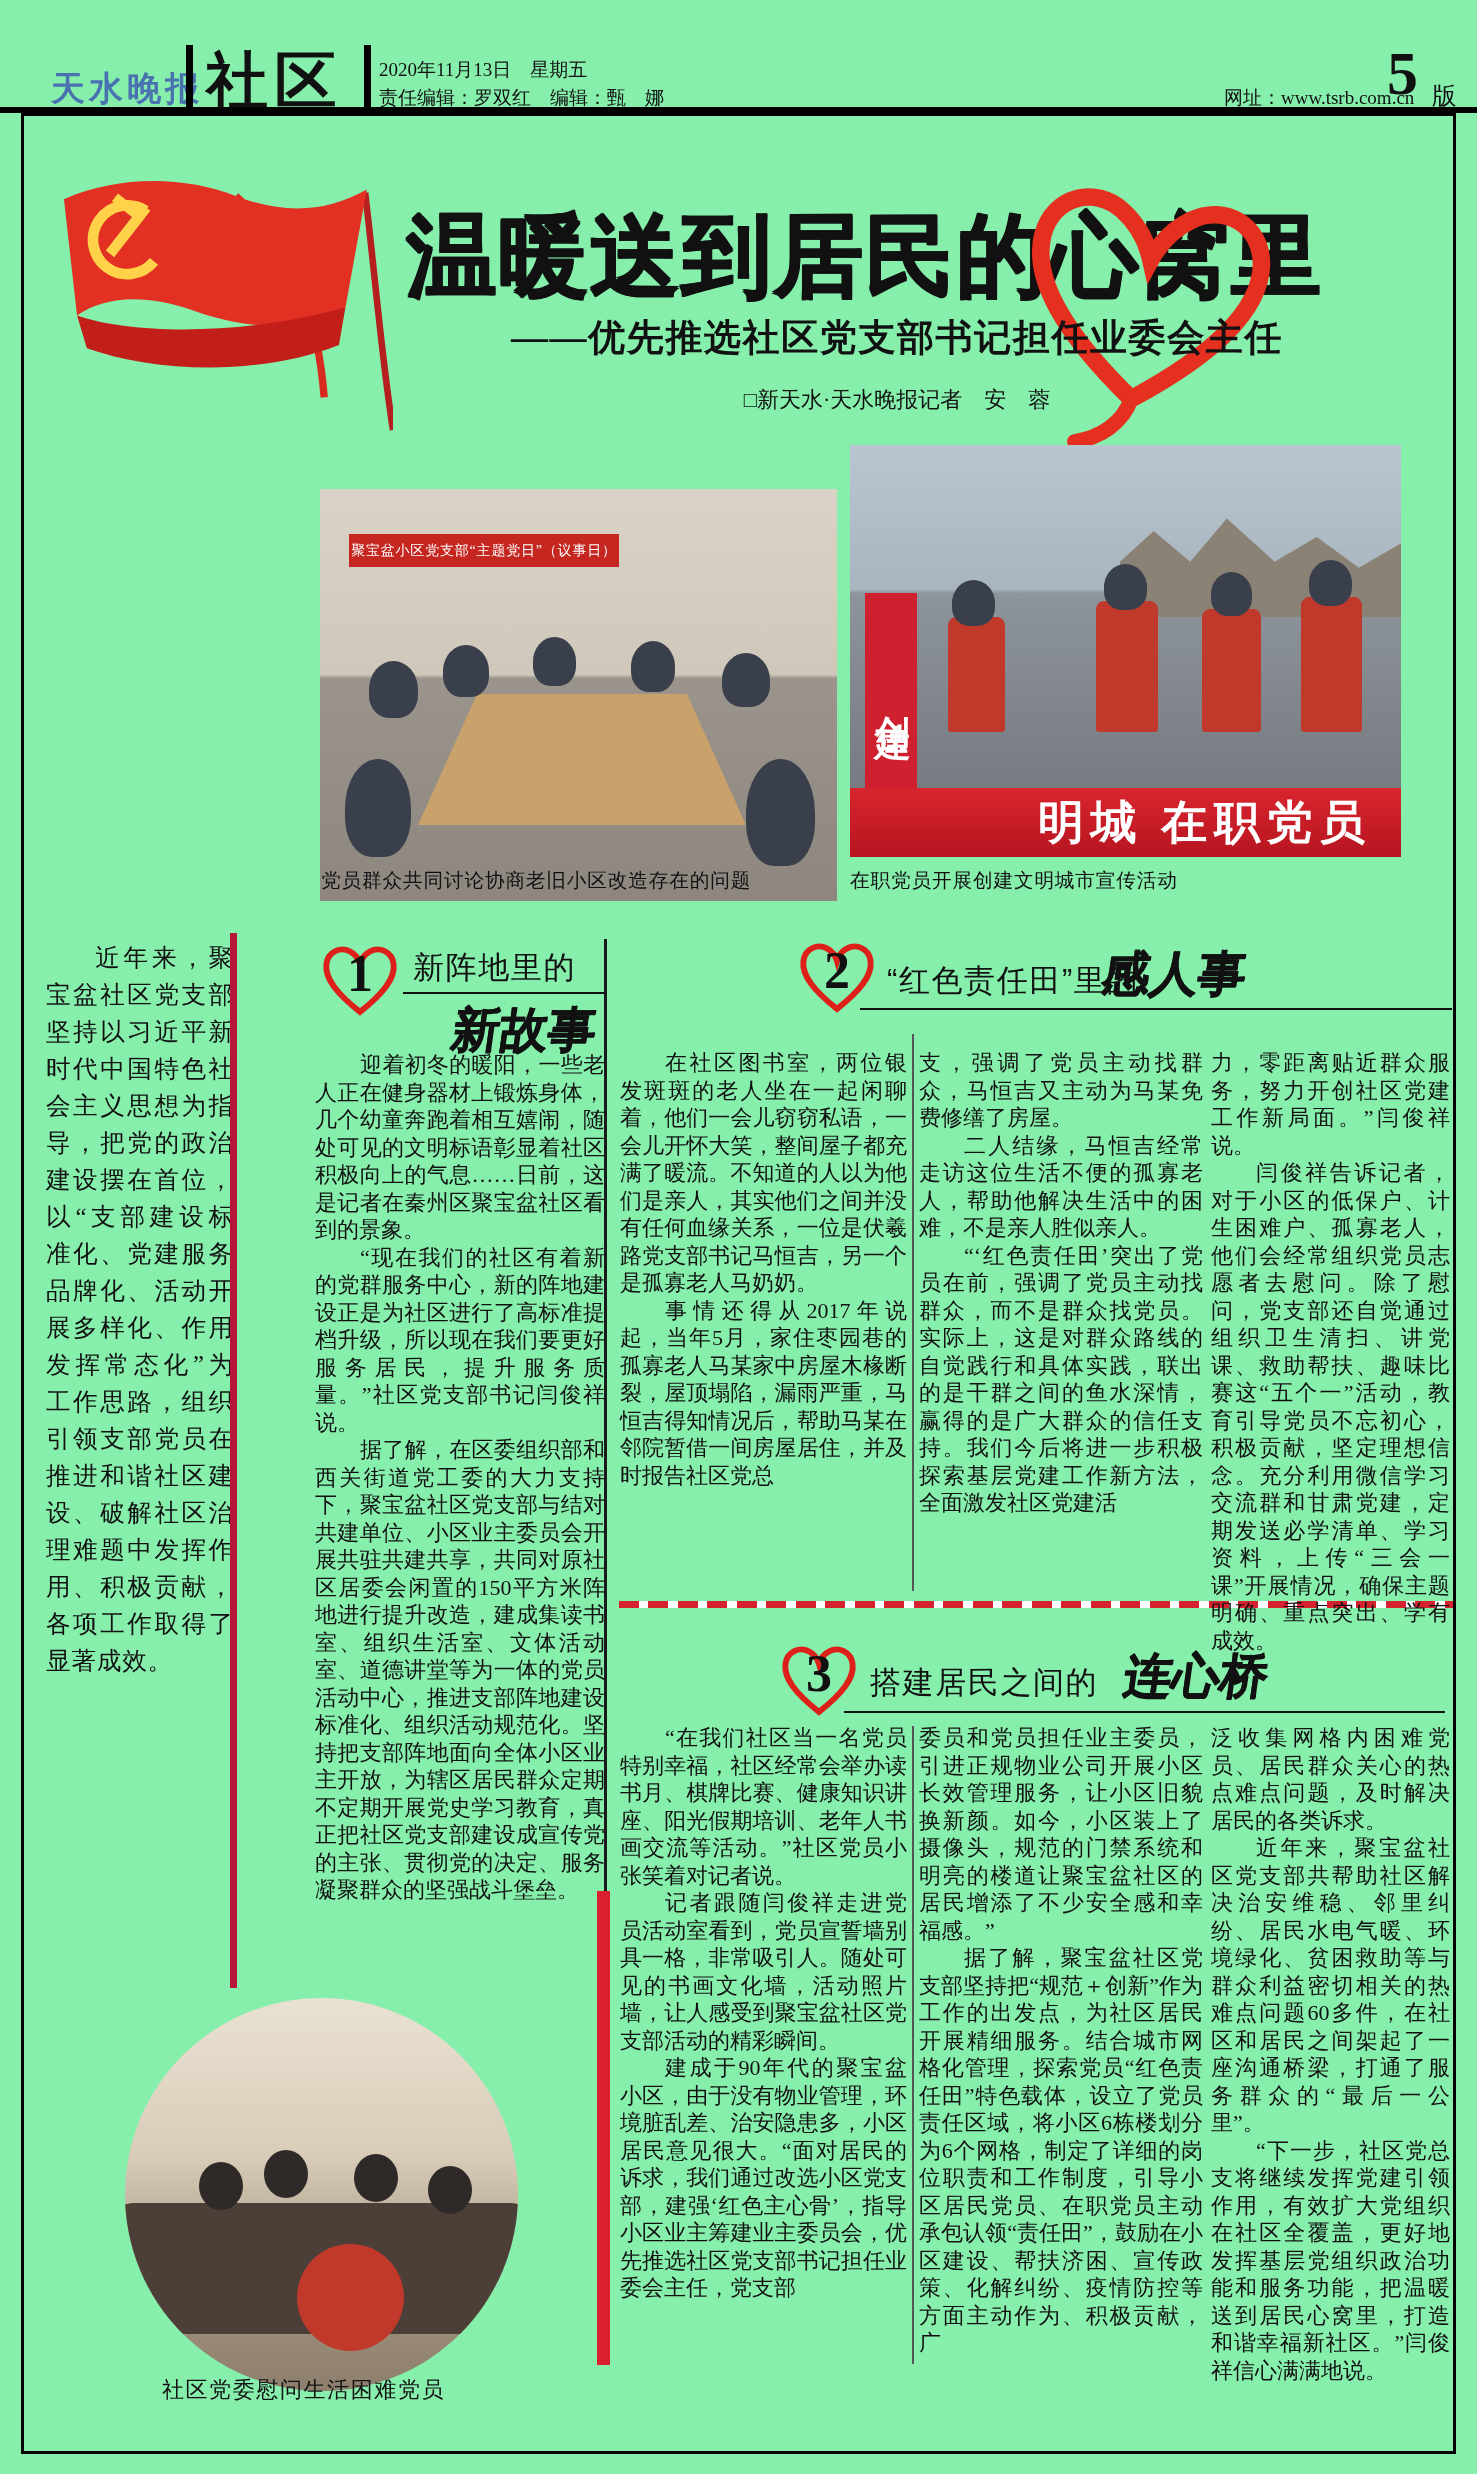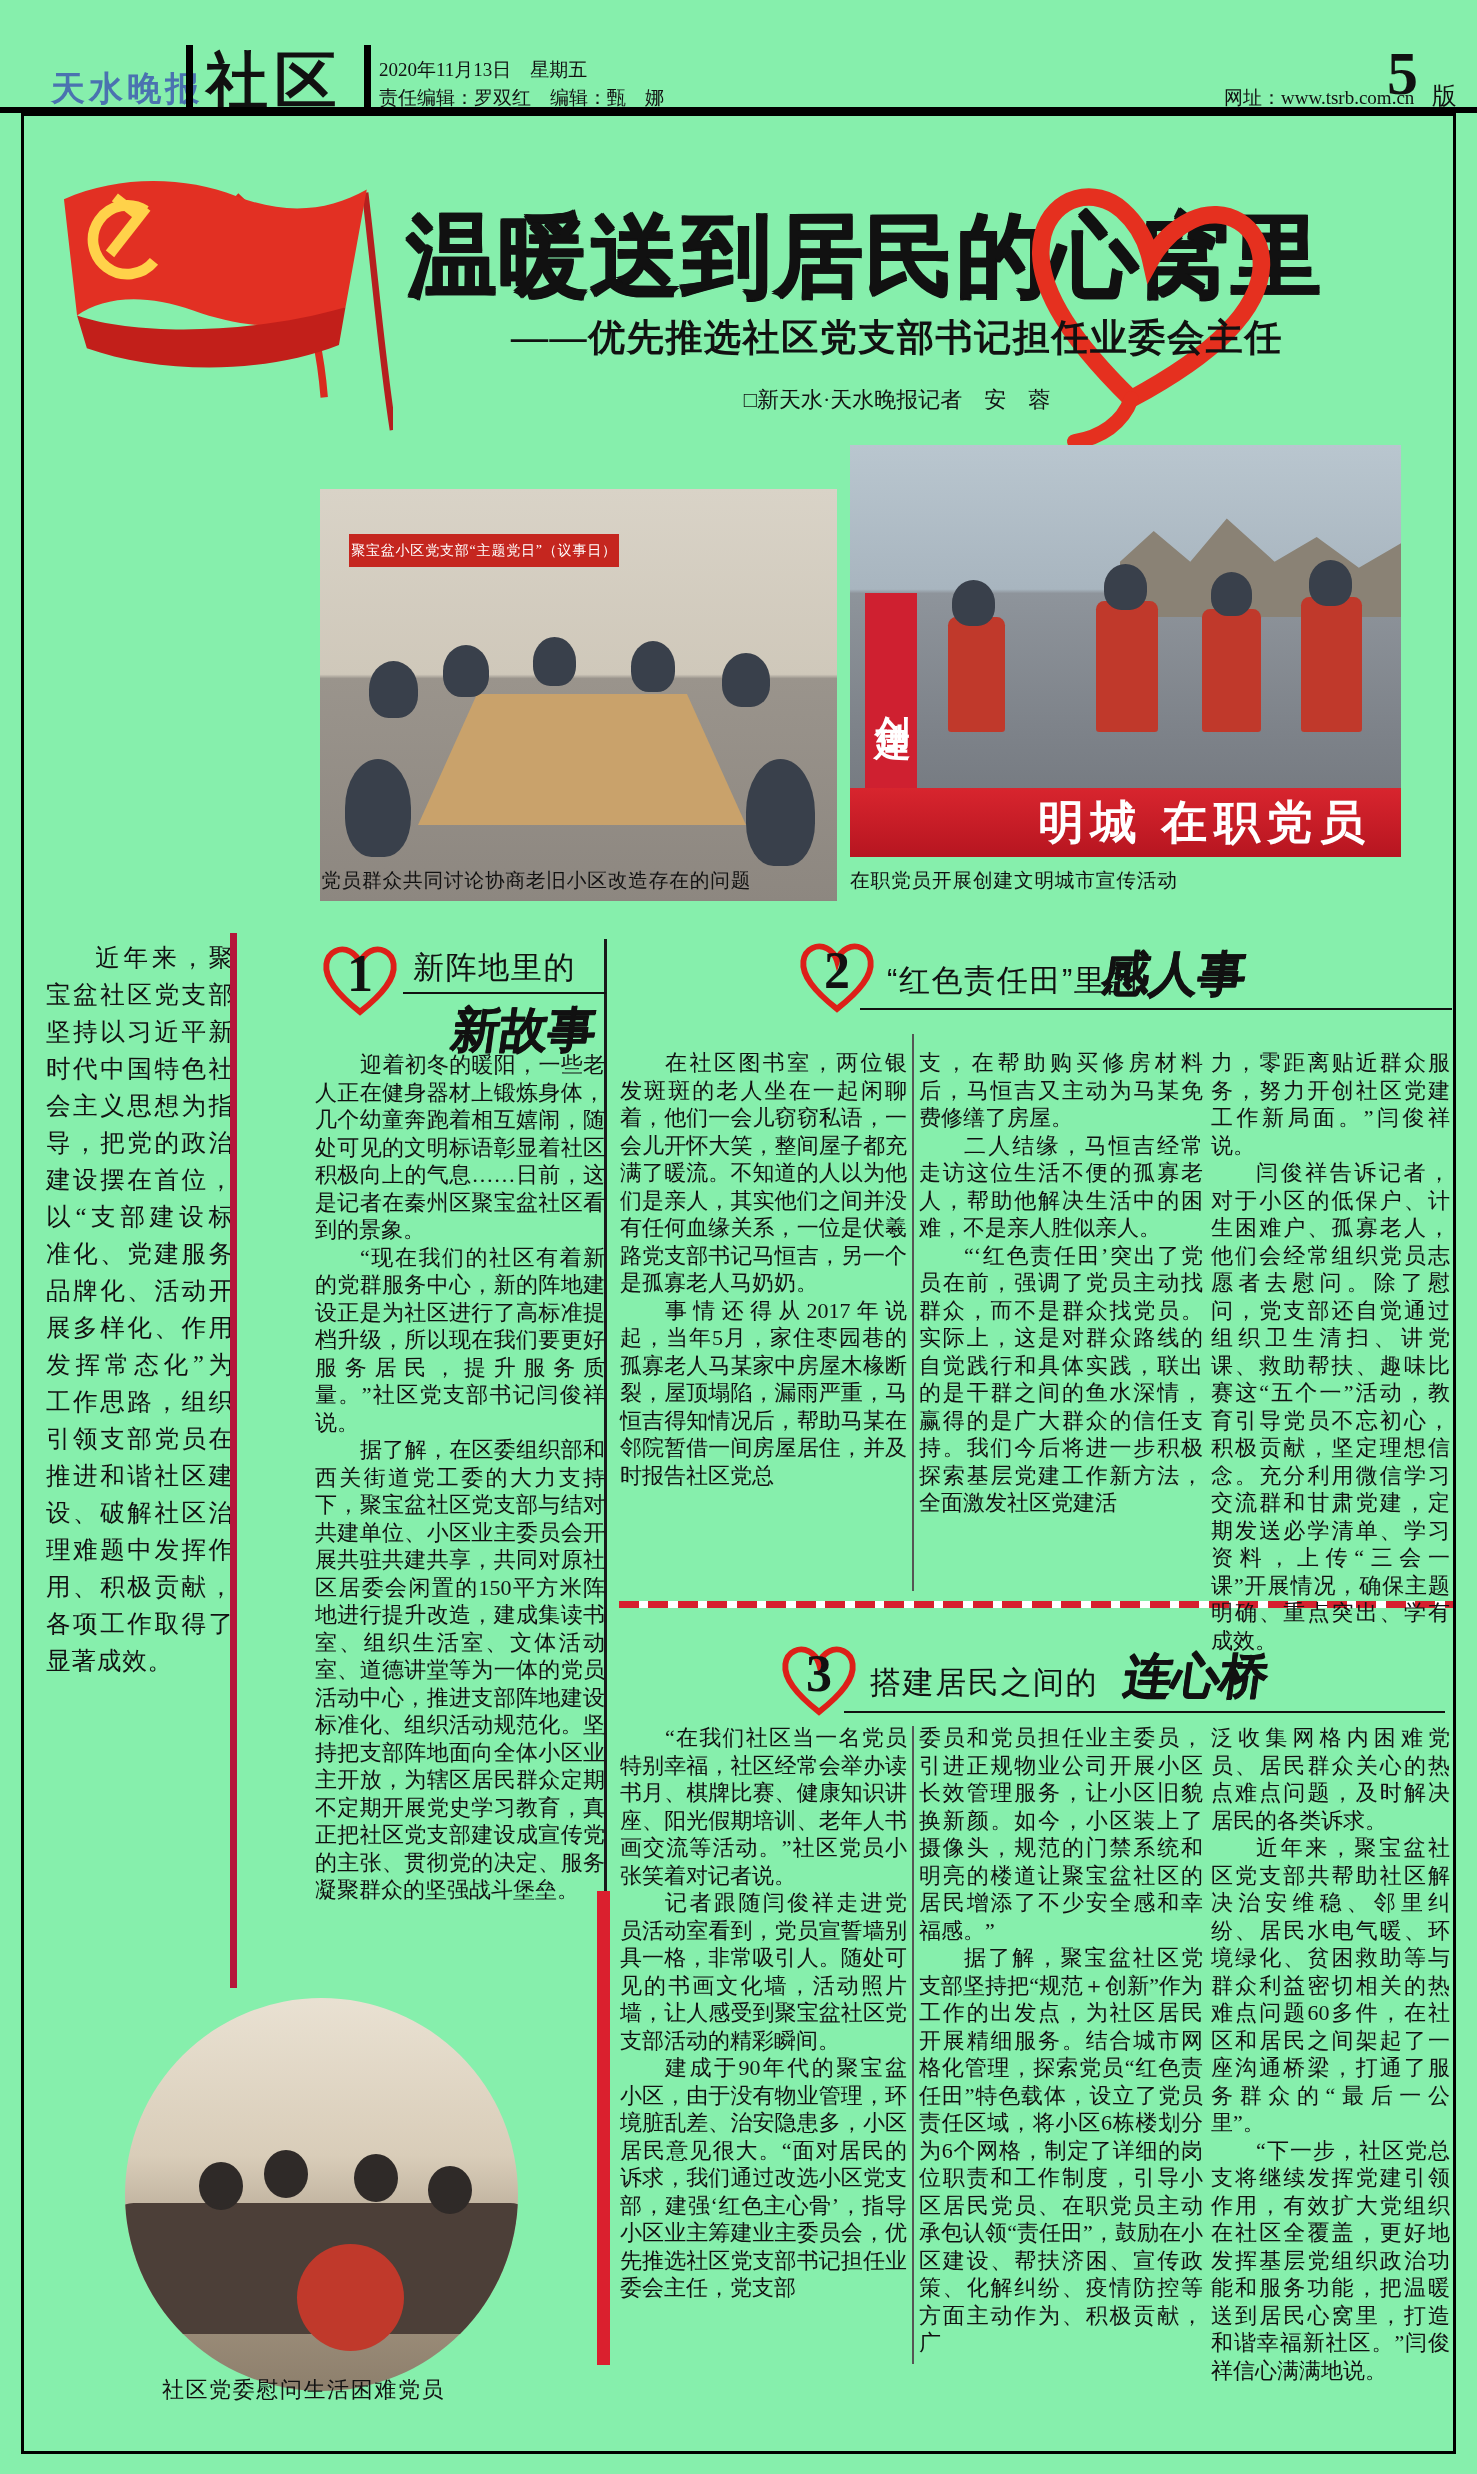--- a/index.html
+++ b/index.html
@@ -189,21 +189,21 @@
   <div class="abs bodycol col1">
       <p>迎着初冬的暖阳，一些老人正在健身器材上锻炼身体，几个幼童奔跑着相互嬉闹，随处可见的文明标语彰显着社区积极向上的气息……日前，这是记者在秦州区聚宝盆社区看到的景象。</p>
       <p>“现在我们的社区有着新的党群服务中心，新的阵地建设正是为社区进行了高标准提档升级，所以现在我们要更好服务居民，提升服务质量。”社区党支部书记闫俊祥说。</p>
       <p>据了解，在区委组织部和西关街道党工委的大力支持下，聚宝盆社区党支部与结对共建单位、小区业主委员会开展共驻共建共享，共同对原社区居委会闲置的150平方米阵地进行提升改造，建成集读书室、组织生活室、文体活动室、道德讲堂等为一体的党员活动中心，推进支部阵地建设标准化、组织活动规范化。坚持把支部阵地面向全体小区业主开放，为辖区居民群众定期不定期开展党史学习教育，真正把社区党支部建设成宣传党的主张、贯彻党的决定、服务凝聚群众的坚强战斗堡垒。</p>
     </div>
   <div class="abs bodycol s2A">
       <p>在社区图书室，两位银发斑斑的老人坐在一起闲聊着，他们一会儿窃窃私语，一会儿开怀大笑，整间屋子都充满了暖流。不知道的人以为他们是亲人，其实他们之间并没有任何血缘关系，一位是伏羲路党支部书记马恒吉，另一个是孤寡老人马奶奶。</p>
       <p>事情还得从2017年说起，当年5月，家住枣园巷的孤寡老人马某家中房屋木椽断裂，屋顶塌陷，漏雨严重，马恒吉得知情况后，帮助马某在邻院暂借一间房屋居住，并及时报告社区党总</p>
     </div>
   <div class="abs bodycol s2B">
-      <p class="cont">支，在帮助购买修房材料后，马恒吉又主动为马某免费修缮了房屋。</p>
+      <p class="cont">支，强调了党员主动找群众，马恒吉又主动为马某免费修缮了房屋。</p>
       <p>二人结缘，马恒吉经常走访这位生活不便的孤寡老人，帮助他解决生活中的困难，不是亲人胜似亲人。</p>
       <p>“‘红色责任田’突出了党员在前，强调了党员主动找群众，而不是群众找党员。实际上，这是对群众路线的自觉践行和具体实践，联出的是干群之间的鱼水深情，赢得的是广大群众的信任支持。我们今后将进一步积极探索基层党建工作新方法，全面激发社区党建活</p>
     </div>
   <div class="abs bodycol s2C">
       <p class="cont">力，零距离贴近群众服务，努力开创社区党建工作新局面。”闫俊祥说。</p>
       <p>闫俊祥告诉记者，对于小区的低保户、计生困难户、孤寡老人，他们会经常组织党员志愿者去慰问。除了慰问，党支部还自觉通过组织卫生清扫、讲党课、救助帮扶、趣味比赛这“五个一”活动，教育引导党员不忘初心，积极贡献，坚定理想信念。充分利用微信学习交流群和甘肃党建，定期发送必学清单、学习资料，上传“三会一课”开展情况，确保主题明确、重点突出、学有成效。</p>
     </div>
   <div class="abs bodycol s3A">
       <p>“在我们社区当一名党员特别幸福，社区经常会举办读书月、棋牌比赛、健康知识讲座、阳光假期培训、老年人书画交流等活动。”社区党员小张笑着对记者说。</p>
       <p>记者跟随闫俊祥走进党员活动室看到，党员宣誓墙别具一格，非常吸引人。随处可见的书画文化墙，活动照片墙，让人感受到聚宝盆社区党支部活动的精彩瞬间。</p>

